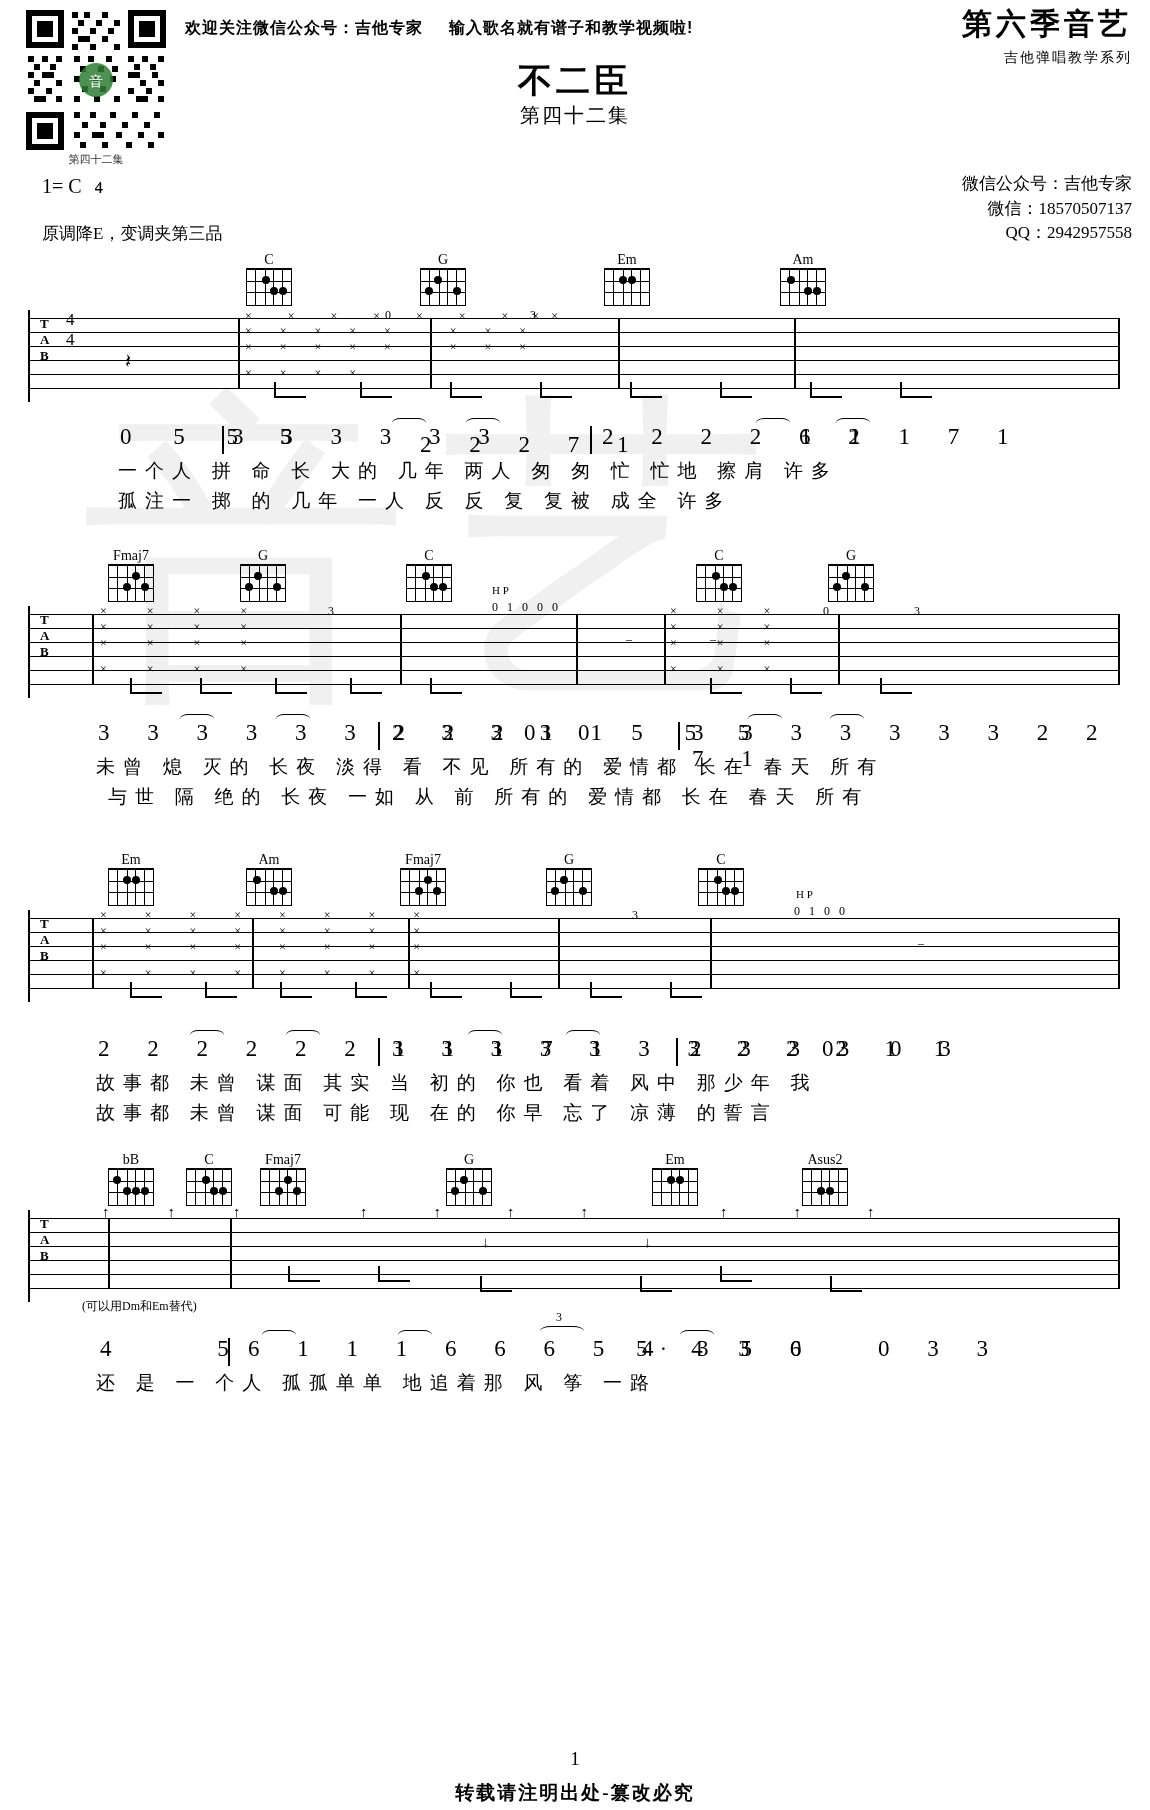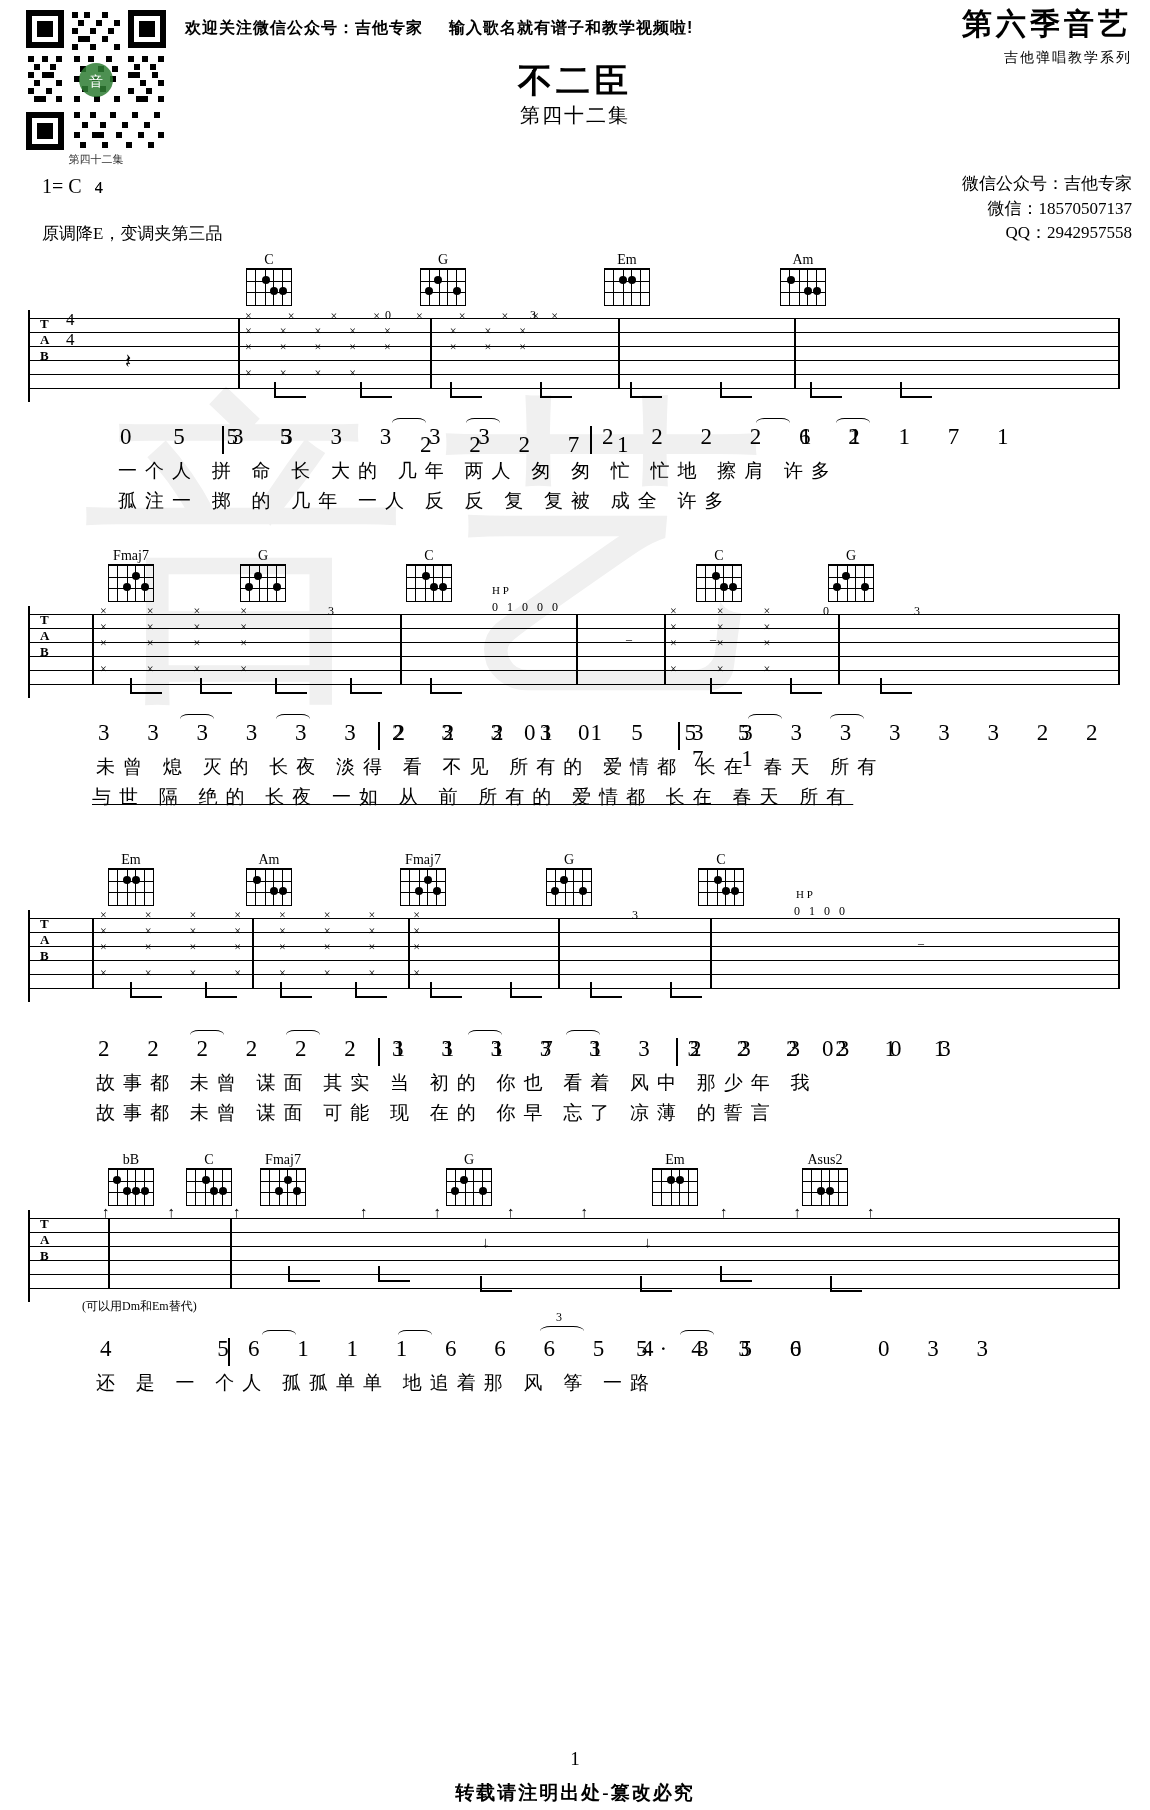--- a/index.html
+++ b/index.html
@@ -433,21 +433,21 @@
       <span class="num" style="left:692px;letter-spacing:16px;">3 3 3  3 3 3 3  2 2 7 1</span>
       <span class="slur" style="left:180px;top:-6px;width:34px;"></span>
       <span class="slur" style="left:276px;top:-6px;width:34px;"></span>
       <span class="slur" style="left:748px;top:-6px;width:34px;"></span>
       <span class="slur" style="left:830px;top:-6px;width:34px;"></span>
     </div>
     <div class="lyrline">
       <span class="lyr" style="left:96px;letter-spacing:8px;">未曾 熄 灭的   长夜   淡得  看 不见      所有的  爱情都 长在  春天   所有</span>
     </div>
     <div class="lyrline">
-      <span class="lyr" style="left:92px;letter-spacing:8px;text-decoration:underline;">与世 隔 绝的   长夜   一如  从 前      所有的  爱情都 长在  春天   所有</span>
+      <span class="lyr" style="left:108px;letter-spacing:8px;">与世 隔 绝的   长夜   一如  从 前      所有的  爱情都 长在  春天   所有</span>
     </div>
   </div>
 
   <div class="system" style="top:852px;">
     <div class="chordrow">
       <div class="chordbox" style="left:100px;">
         <div class="cname">Em</div>
         <div class="grid">
           <div class="v" style="left:8px"></div>
             <div class="v" style="left:18px"></div>

